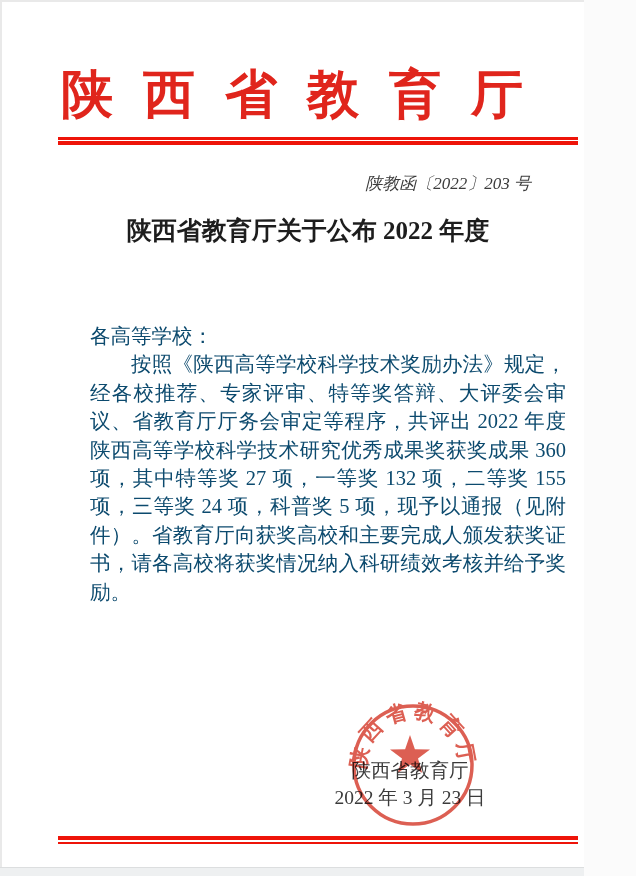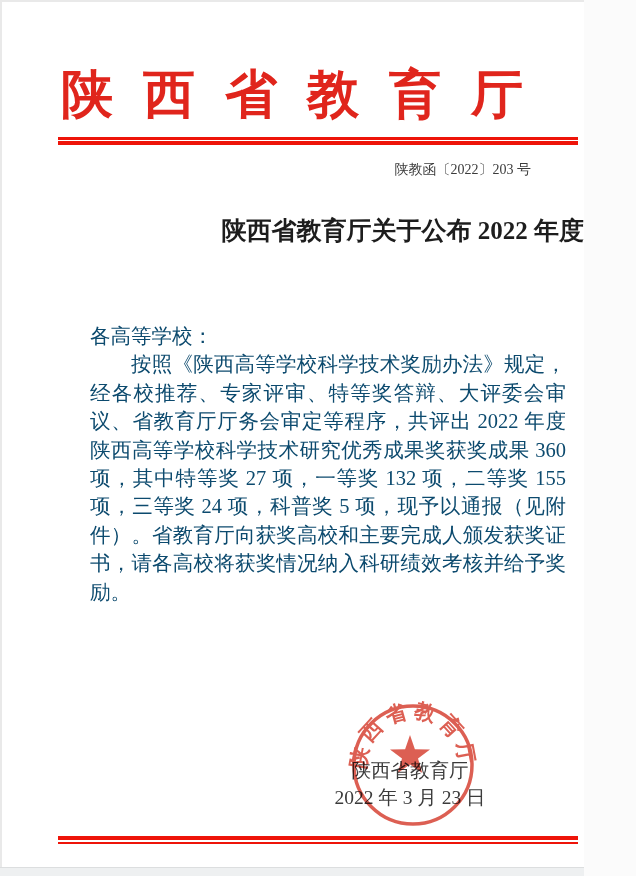--- a/index.html
+++ b/index.html
@@ -26,27 +26,28 @@
     line-height:58px;
   }
   .rule{position:absolute;left:58px;width:520px;}
   .rule-top{top:137px;}
   .rule-bottom{top:836px;}
   .rule .thin{height:2.5px;background:var(--rule-red,#ee1409);}
   .rule .gap{height:1.5px;background:#ffffff;}
   .rule .thick{height:4px;background:var(--rule-red,#ee1409);}
 
   .doc-number{
-    position:absolute;top:157px;right:53px;
-    font-size:14px;color:#3b3b3b;line-height:26px;
+    position:absolute;top:171px;right:53px;
+    font-size:17px;color:#3b3b3b;line-height:26px;
     white-space:nowrap;
+    font-style:italic;
   }
   .doc-title{
     position:absolute;top:213px;left:0;right:0;
-    text-align:right;color:#1d1d1d;
+    text-align:center;color:#1d1d1d;
     font-size:25px;font-weight:bold;line-height:36px;padding-left:32px;
   }
   .body-text{
     position:absolute;top:322px;left:90px;width:476px;
     font-size:20.5px;line-height:28.4px;color:#0c4a6e;
     text-align:justify;
   }
   .body-text p{margin:0;text-indent:2em;}
   .body-text .salutation{text-indent:0;}
 

